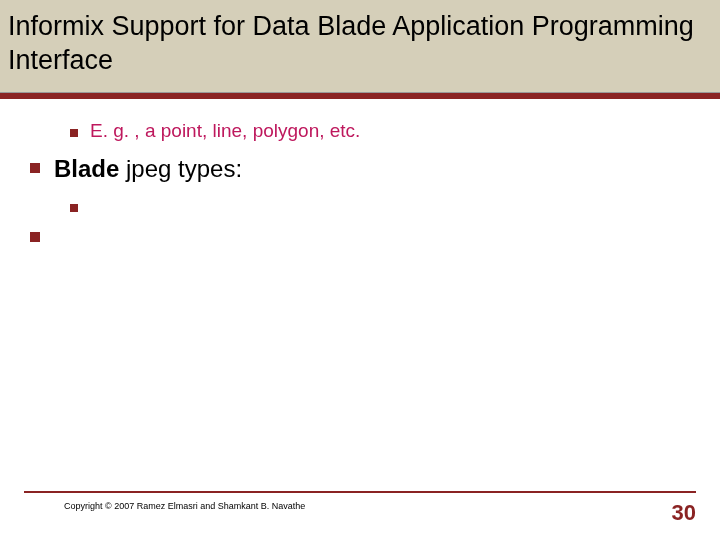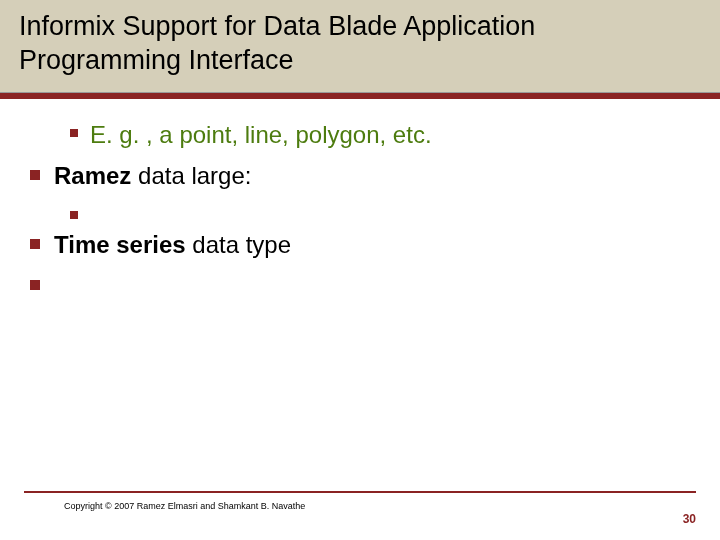--- a/index.html
+++ b/index.html
@@ -6,21 +6,21 @@
   body {
     width: 720px;
     height: 540px;
     font-family: Arial, sans-serif;
     background: #fff;
     position: relative;
     overflow: hidden;
   }
   .header {
     background: #d5cfb9;
-    padding: 10px 18px 14px 19px;
+    padding: 10px 18px 14px 8px;
     border-bottom: 1px solid #999;
   }
   .title {
     font-size: 27px;
     font-weight: normal;
     color: #000;
     line-height: 1.25;
   }
   .band {
     height: 6px;
@@ -55,22 +55,22 @@
   }
   .lvl2 .bullet {
     width: 8px;
     height: 8px;
     background: #8a2323;
     flex-shrink: 0;
     margin-top: 10px;
     margin-right: 12px;
   }
   .lvl2 .text {
-    font-size: 24px;
-    color: #4d7c0f;
+    font-size: 19px;
+    color: #be185d;
     line-height: 1.3;
   }
   .b { font-weight: bold; }
   .footer {
     position: absolute;
     bottom: 14px;
     left: 0;
     right: 0;
     padding: 15px 24px;
   }
@@ -81,21 +81,21 @@
   }
   .copyright {
     font-size: 9px;
     color: #000;
     margin-left: 40px;
   }
   .pagenum {
     position: absolute;
     right: 24px;
     bottom: 0;
-    font-size: 12px;
+    font-size: 22px;
     font-weight: bold;
     color: #8a2323;
   }
 </style>
 </head>
 <body>
 
 <div class="header">
   <div class="title">Informix Support for Data Blade Application Programming Interface</div>
 </div>
@@ -103,30 +103,26 @@
 
 <div class="content">
 
   <div class="lvl2">
     <div class="bullet"></div>
     <div class="text">E. g. , a point, line, polygon, etc.</div>
   </div>
 
   <div class="lvl1">
     <div class="bullet"></div>
-    <div class="text"><span class="b">Ramez</span><span> data large:</span></div>
+    <div class="text"><span class="b">Blade</span><span> jpeg types:</span></div>
   </div>
   <div class="lvl2">
     <div class="bullet"></div>
   </div>
 
-  <div class="lvl1">
-    <div class="bullet"></div>
-    <div class="text"><span class="b">Time series</span><span> data type</span></div>
-  </div>
 
   <div class="lvl1">
     <div class="bullet"></div>
   </div>
 
 </div>
 
 <div class="footer">
   <div class="footer-line"></div>
   <div class="copyright">Copyright © 2007 Ramez Elmasri and Shamkant B. Navathe</div>

